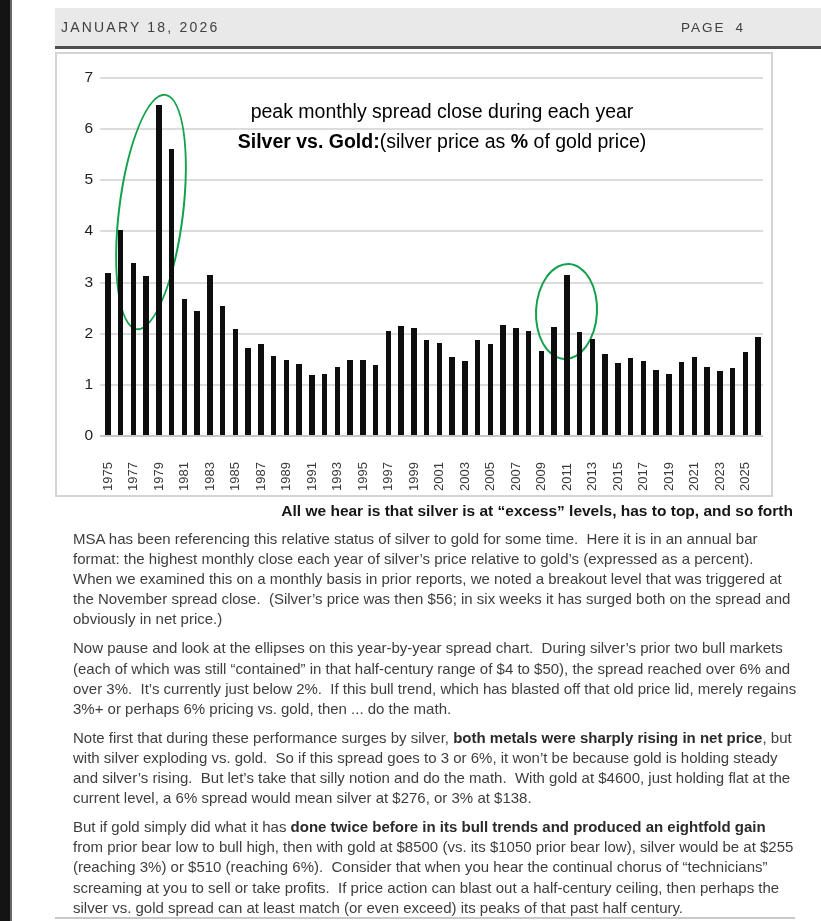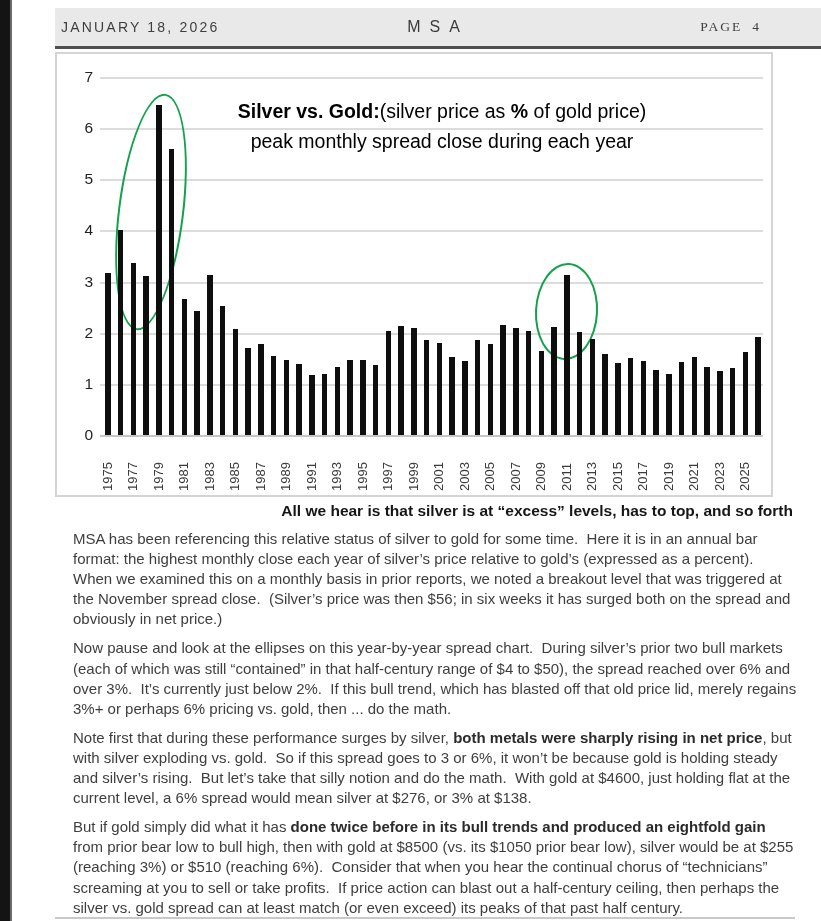--- a/index.html
+++ b/index.html
@@ -4,21 +4,21 @@
 <style>
   html,body{margin:0;padding:0;background:#ffffff;}
   .page{position:relative;width:821px;height:921px;background:#ffffff;overflow:hidden;
         font-family:"Liberation Sans","DejaVu Sans",sans-serif;}
   .left-strip{position:absolute;left:0;top:0;width:10px;height:921px;background:#141414;border-right:2px solid #6a6a6a;}
   
   .header-band{position:absolute;left:55px;right:0;top:8px;height:38px;background:#e9e9e9;
                border-bottom:3px solid #4e4e4e;display:flex;align-items:center;color:#3f3f3f;}
   .hdr-date{margin-left:6px;font-size:14px;letter-spacing:2.2px;}
   .hdr-masthead{position:absolute;left:0;right:0;text-align:center;font-size:16px;letter-spacing:9px;color:#3b3b3b;}
-  .hdr-page{position:absolute;right:60px;font-size:13.5px;letter-spacing:2px;display:flex;gap:10px;font-family:Liberation Serif, serif;}
+  .hdr-page{position:absolute;right:76px;font-size:13.5px;letter-spacing:2px;display:flex;gap:10px;}
   
   .chart-box{position:absolute;left:55px;top:52px;width:714px;height:441px;background:#ffffff;
              border:2px solid #d4d4d4;}
   .chart-inner{position:absolute;left:0;top:0;width:714px;height:441px;}
   .gridline{position:absolute;left:43px;width:663px;height:0;border-top:2px solid #dcdcdc;}
   .axis0{position:absolute;left:43px;width:663px;height:0;border-top:2px solid #c6c6c6;}
   .ytick{position:absolute;left:0;width:36px;height:20px;line-height:20px;text-align:right;
          font-size:15.5px;color:#1f1f1f;}
   .bar{position:absolute;width:5.5px;background:#0e0e0e;}
   .xtick{position:absolute;top:389px;height:48px;width:14px;font-size:13px;color:#3a3a3a;
@@ -39,40 +39,39 @@
   .bottom-rule{position:absolute;left:55px;top:917px;width:740px;height:2px;background:#c9c9c9;}
 </style>
 </head>
 <body>
 
 <div class="page">
   <div class="left-strip"></div>
 
   <div class="header-band">
     <span class="hdr-date">JANUARY 18, 2026</span>
-    <span class="hdr-masthead">MSA</span>
     <span class="hdr-page">
       <span>PAGE</span>
       <span>4</span>
     </span>
   </div>
 
   <div class="chart-box">
     <div class="chart-inner" id="plot">
         <div class="axis0" style="top: 381px;"></div>
         <div class="gridline" style="top: 23.02px;"></div>
         <div class="gridline" style="top: 74.16px;"></div>
         <div class="gridline" style="top: 125.3px;"></div>
         <div class="gridline" style="top: 176.44px;"></div>
         <div class="gridline" style="top: 227.58px;"></div>
         <div class="gridline" style="top: 278.72px;"></div>
         <div class="gridline" style="top: 329.86px;"></div>
       <div class="chart-title">
+        <div id="title-line2">peak monthly spread close during each year</div>
         <div id="title-line1"><span class="b">Silver vs. Gold:</span><span>(silver price as </span><span class="b">%</span><span> of gold price)</span></div>
-        <div id="title-line2">peak monthly spread close during each year</div>
       </div>
       <div class="ellipse ellipse-a"></div>
       <div class="ellipse ellipse-b"></div>
     <div class="ytick" style="top: 371px;">0</div>
         <div class="ytick" style="top: 319.86px;">1</div>
         <div class="ytick" style="top: 268.72px;">2</div>
         <div class="ytick" style="top: 217.58px;">3</div>
         <div class="ytick" style="top: 166.44px;">4</div>
         <div class="ytick" style="top: 115.3px;">5</div>
         <div class="ytick" style="top: 64.16px;">6</div>

